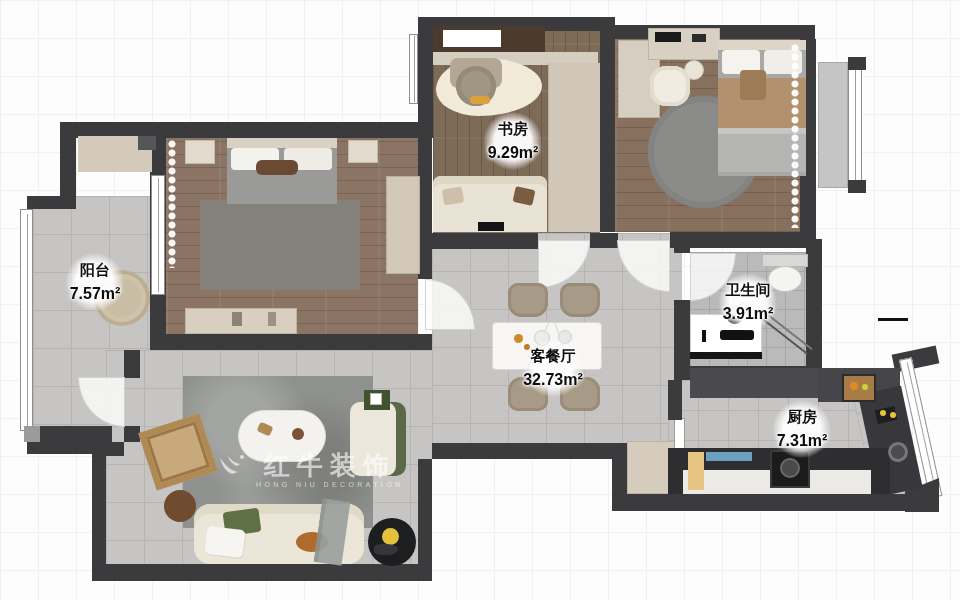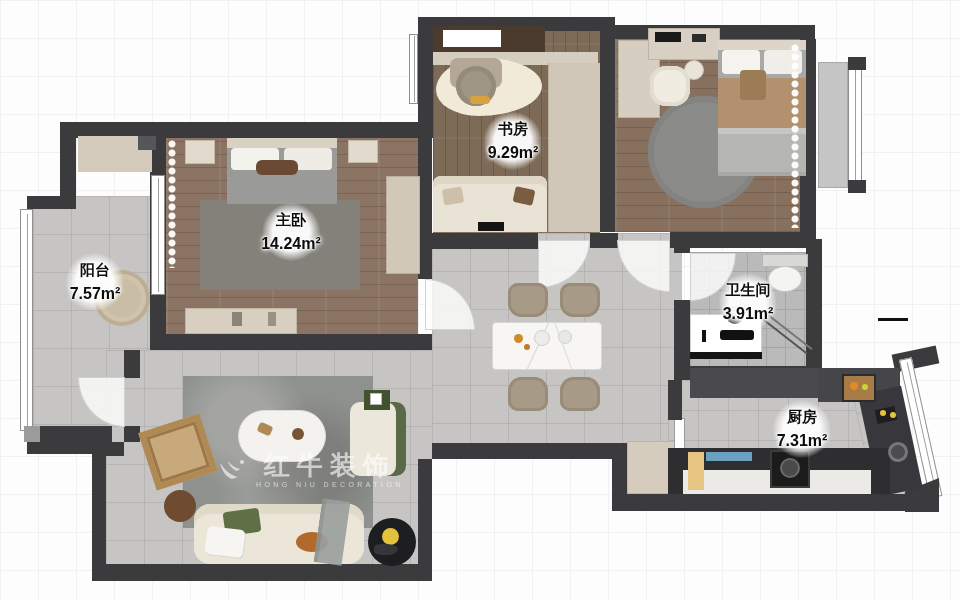--- a/index.html
+++ b/index.html
@@ -45,21 +45,21 @@
   .room-label{position:absolute;transform:translate(-50%,-50%);
     display:flex;flex-direction:column;align-items:center;row-gap:5px;z-index:40;}
   .room-label .halo{position:absolute;left:50%;top:50%;transform:translate(-50%,-50%);
     width:58px;height:58px;border-radius:50%;
     background:radial-gradient(circle,rgba(255,255,255,.95) 0 45%,rgba(255,255,255,0) 72%);z-index:-1;}
   .rname{font-size:15px;font-weight:700;color:#0d0d0d;white-space:nowrap;
     text-shadow:0 0 2px #fff,0 0 3px #fff,0 0 4px #fff,0 0 6px #fff;}
   .rarea{font-size:16px;font-weight:700;color:#0d0d0d;white-space:nowrap;
     text-shadow:0 0 2px #fff,0 0 3px #fff,0 0 4px #fff,0 0 6px #fff;}
   
-  .watermark{position:absolute;left:218px;top:452px;z-index:30;display:flex;align-items:center;
+  .watermark{position:absolute;left:218px;top:452px;z-index:30;display:flex;
     column-gap:8px;opacity:.62;}
   .wm-text{display:flex;flex-direction:column;align-items:center;}
   .wm-brand{font-size:26px;font-weight:700;color:#ffffff;letter-spacing:7px;line-height:1;}
   .wm-sub{font-size:7px;color:#ffffff;letter-spacing:3.4px;margin-top:3px;}
   .furn{position:absolute;box-sizing:border-box;}
 </style>
 </head>
 <body>
 
 <div class="plan">
@@ -245,30 +245,30 @@
       <div class="wm-brand">红牛装饰</div>
       <div class="wm-sub">HONG NIU DECORATION</div>
     </div>
   </div>
 
   <div class="room-label" style="left:95px;top:282px;">
     <span class="halo"></span>
     <span class="rname">阳台</span>
     <span class="rarea">7.57m²</span>
   </div>
-  <div class="room-label" style="left:291px;top:232px;">
-    <span class="halo"></span>
-    <span class="rname">主卧</span>
-    <span class="rarea">14.24m²</span>
-  </div>
   <div class="room-label" style="left:513px;top:141px;">
     <span class="halo"></span>
     <span class="rname">书房</span>
     <span class="rarea">9.29m²</span>
   </div>
+  <div class="room-label" style="left:553px;top:368px;">
+    <span class="halo"></span>
+    <span class="rname">客餐厅</span>
+    <span class="rarea">32.73m²</span>
+  </div>
   <div class="room-label" style="left:748px;top:302px;">
     <span class="halo"></span>
     <span class="rname">卫生间</span>
     <span class="rarea">3.91m²</span>
   </div>
   <div class="room-label" style="left:802px;top:429px;">
     <span class="halo"></span>
     <span class="rname">厨房</span>
     <span class="rarea">7.31m²</span>
   </div>

